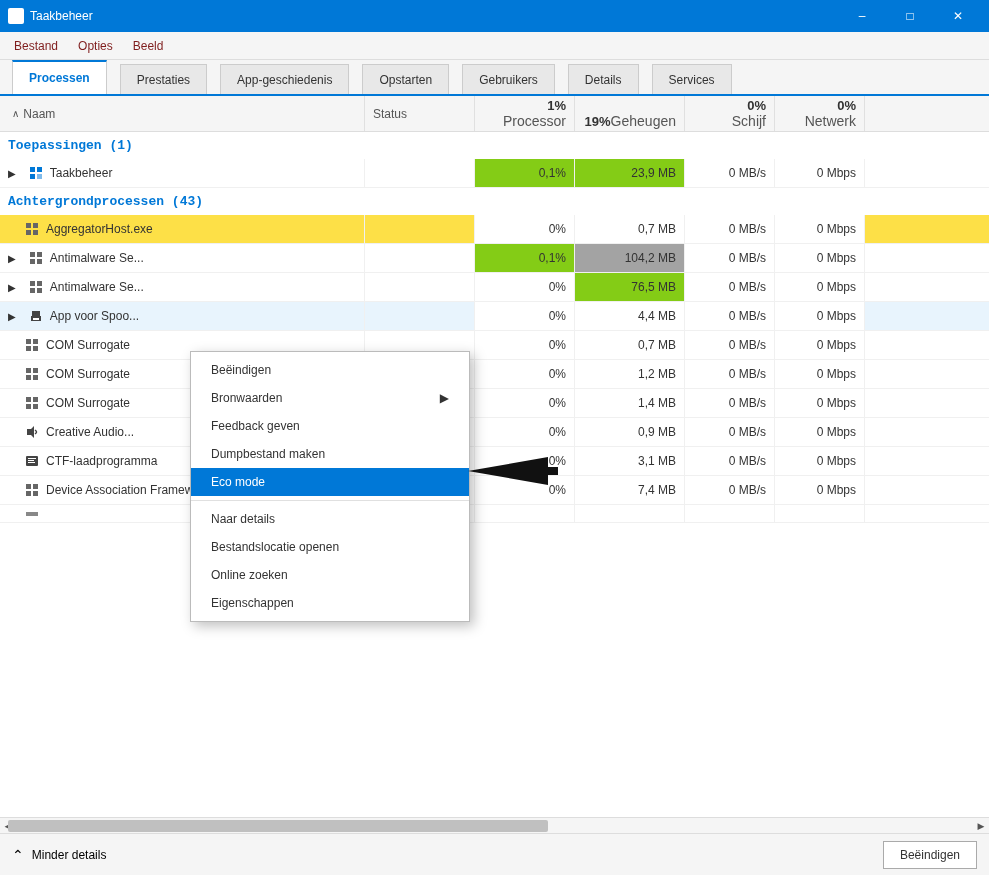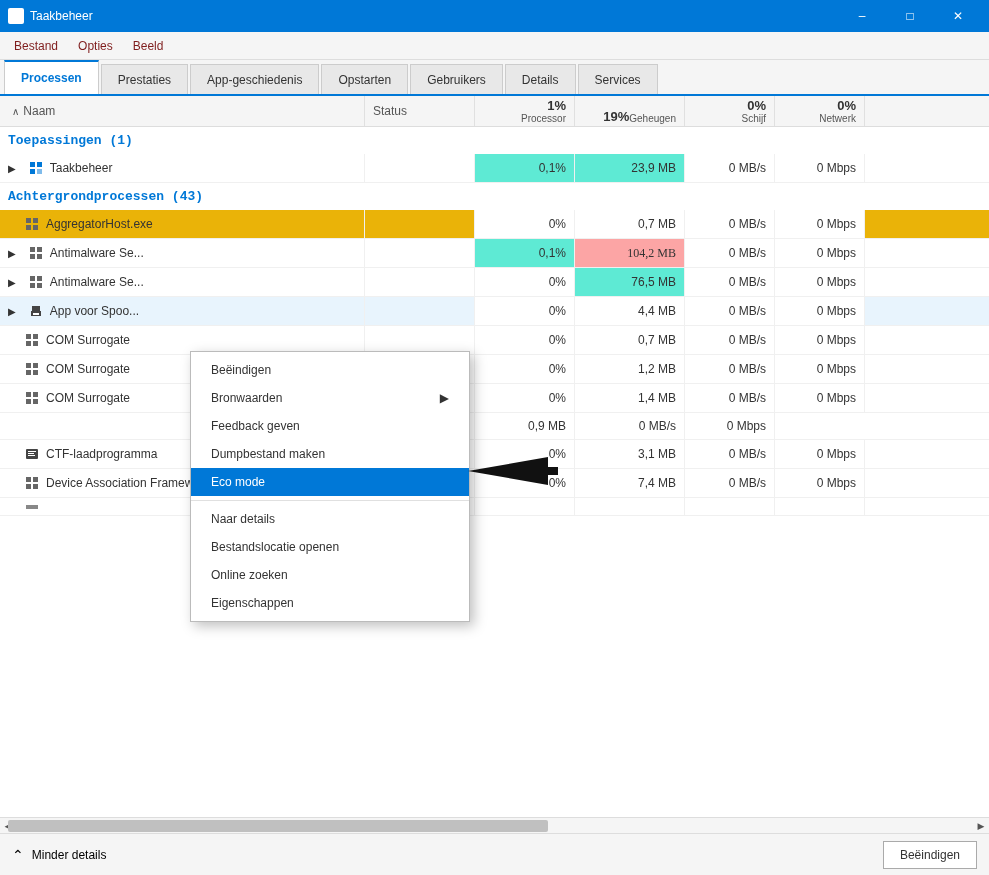--- a/index.html
+++ b/index.html
@@ -39,23 +39,24 @@
       cursor: pointer;
       font-size: 12px;
       color: #7f1d1d;
     }
 
     
     .tabs {
       background: #f5f5f5;
       display: flex;
       align-items: flex-end;
-      padding: 0 0 0 4px;
+      padding: 0 0 0 12px;
       border-bottom: 2px solid #0078d7;
       height: 36px;
+      gap: 11px;
     }
     .tab {
       padding: 6px 16px;
       cursor: pointer;
       font-size: 12px;
       color: #333;
       background: #e8e8e8;
       border: 1px solid #ccc;
       border-bottom: none;
       margin-right: 2px;
@@ -85,21 +86,21 @@
     }
     .col-header {
       padding: 6px 8px;
       display: flex; align-items: center; justify-content: flex-start;
       border-right: 1px solid #e0e0e0;
       cursor: pointer;
     }
     .col-header.right { justify-content: flex-end; }
     .col-header .sort-arrow { margin-left: 4px; font-size: 10px; }
 
-    .col-pct-label { font-size: 10px; color: #555; text-align: center; }
+    .col-pct-label { font-size: 14px; color: #555; text-align: center; }
     .col-pct-val { font-size: 13px; font-weight: 600; color: #333; }
 
     
     .table-body {
       flex: 1;
       overflow-y: auto;
       overflow-x: hidden;
       position: relative;
     }
 
@@ -113,21 +114,21 @@
       font-family: Liberation Mono, monospace;
     }
 
     .process-row {
       display: grid;
       grid-template-columns: 365px 110px 100px 110px 90px 90px;
       border-bottom: 1px solid #f0f0f0;
       background: #fff;
       cursor: default;
     }
-    .process-row.selected { background: #eab308; }
+    .process-row.selected { background: #fde047; }
     .process-row.highlighted { background: #e8f4fd; }
 
     .cell {
       padding: 6px 8px;
       display: flex; align-items: center;
       font-size: 12px;
       color: #333;
       border-right: 1px solid #f0f0f0;
       white-space: nowrap; overflow: hidden; text-overflow: ellipsis;
     }
@@ -136,22 +137,22 @@
     .cell-name { display: flex; align-items: center; gap: 6px; padding-left: 20px; }
     .cell-name.indent0 { padding-left: 8px; }
 
     .process-icon {
       width: 16px; height: 16px; flex-shrink: 0;
       display: flex; align-items: center; justify-content: center;
     }
     .process-icon svg { width: 14px; height: 14px; }
 
     
-    .perf-low { background: #5eead4; padding-left: 44px; }
-    .perf-med { background: #fca5a5; font-family: Liberation Serif, serif; }
+    .perf-low { background: #84cc16; padding-left: 44px; }
+    .perf-med { background: #a3a3a3; }
     .perf-none { background: #fff; }
 
     
     .table-body::-webkit-scrollbar { width: 14px; }
     .table-body::-webkit-scrollbar-track { background: #f5f5f5; }
     .table-body::-webkit-scrollbar-thumb { background: #c0c0c0; border: 2px solid #f5f5f5; }
 
     
     .context-menu {
       position: absolute;
@@ -453,20 +454,29 @@
         <span>COM Surrogate</span>
       </div>
       <div class="cell"></div>
       <div class="cell right perf-none">0%</div>
       <div class="cell right perf-none">1,4 MB</div>
       <div class="cell right perf-none">0 MB/s</div>
       <div class="cell right perf-none">0 Mbps</div>
     </div>
 
     <div class="process-row">
+      <div class="cell cell-name indent0">
+        <span class="process-icon" style="margin-left:16px;">
+          <svg viewBox="0 0 14 14" fill="#444">
+              <polygon points="2,4 6,4 9,1 9,13 6,10 2,10"></polygon>
+              <path d="M10,5 Q13,7 10,9" stroke="#444" fill="none" stroke-width="1.5"></path>
+            </svg>
+        </span>
+        <span>Creative Audio...</span>
+      </div>
       <div class="cell"></div>
       <div class="cell right perf-none">0%</div>
       <div class="cell right perf-none">0,9 MB</div>
       <div class="cell right perf-none">0 MB/s</div>
       <div class="cell right perf-none">0 Mbps</div>
     </div>
 
     <div class="process-row">
       <div class="cell cell-name indent0">
         <span class="process-icon" style="margin-left:16px;">

